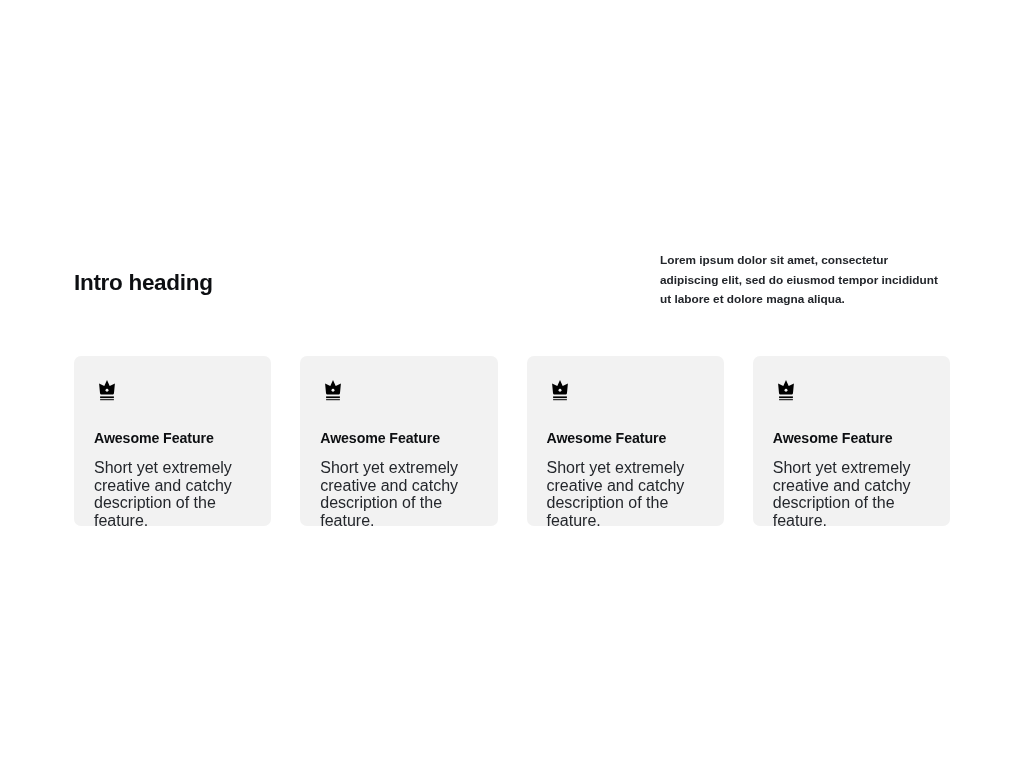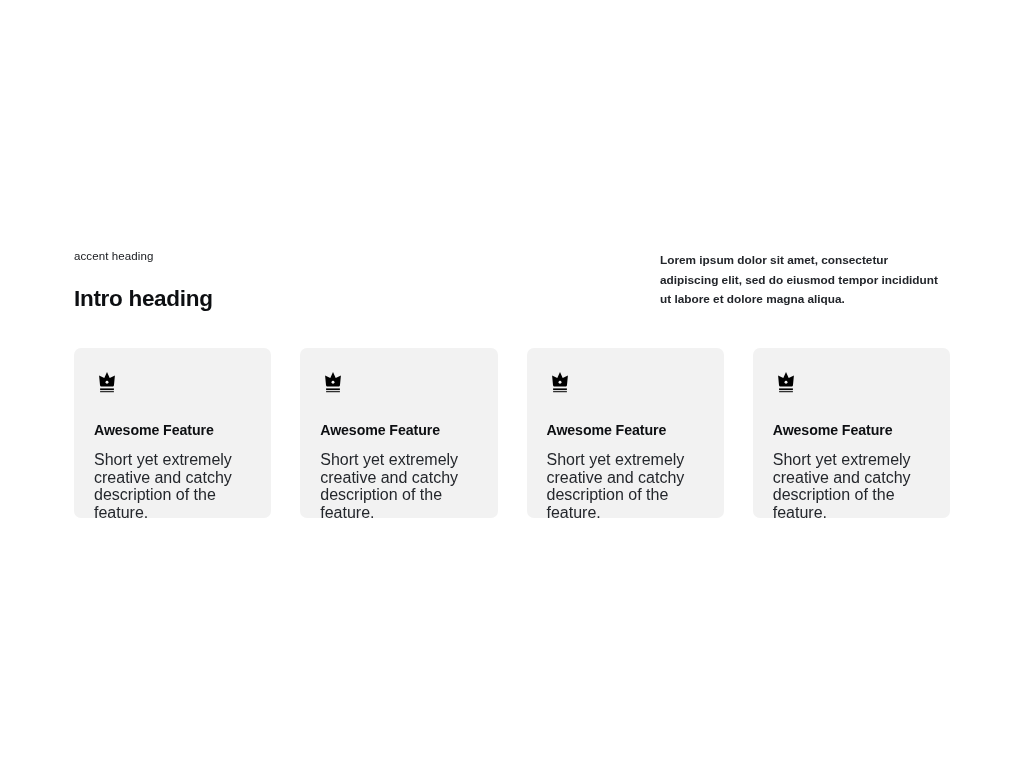--- a/index.html
+++ b/index.html
@@ -64,21 +64,21 @@
     font-size: 11.8px;
     line-height: 19.6px;
     font-weight: 700;
     color: #22252a;
   }
 
   
   .cards {
     position: absolute;
     left: 74px;
-    top: 348px;
+    top: 356px;
     width: 876px;
     display: flex;
     gap: 29px;
   }
 
   .card {
     flex: 1 1 0;
     min-width: 0;
     background: #f2f2f2;
     border-radius: 7px;
@@ -111,21 +111,20 @@
     color: #24272c;
   }
 </style>
 </head>
 <body>
 
 <div class="page">
 
   <div class="intro">
     <div class="intro-left">
-      <div class="accent-heading">accent heading</div>
       <h1 class="intro-heading">Intro heading</h1>
     </div>
     <div class="intro-right">
       <p class="intro-paragraph">Lorem ipsum dolor sit amet, consectetur adipiscing elit, sed do eiusmod tempor incididunt ut labore et dolore magna aliqua.</p>
     </div>
   </div>
 
   <div class="cards">
 
     <div class="card">

